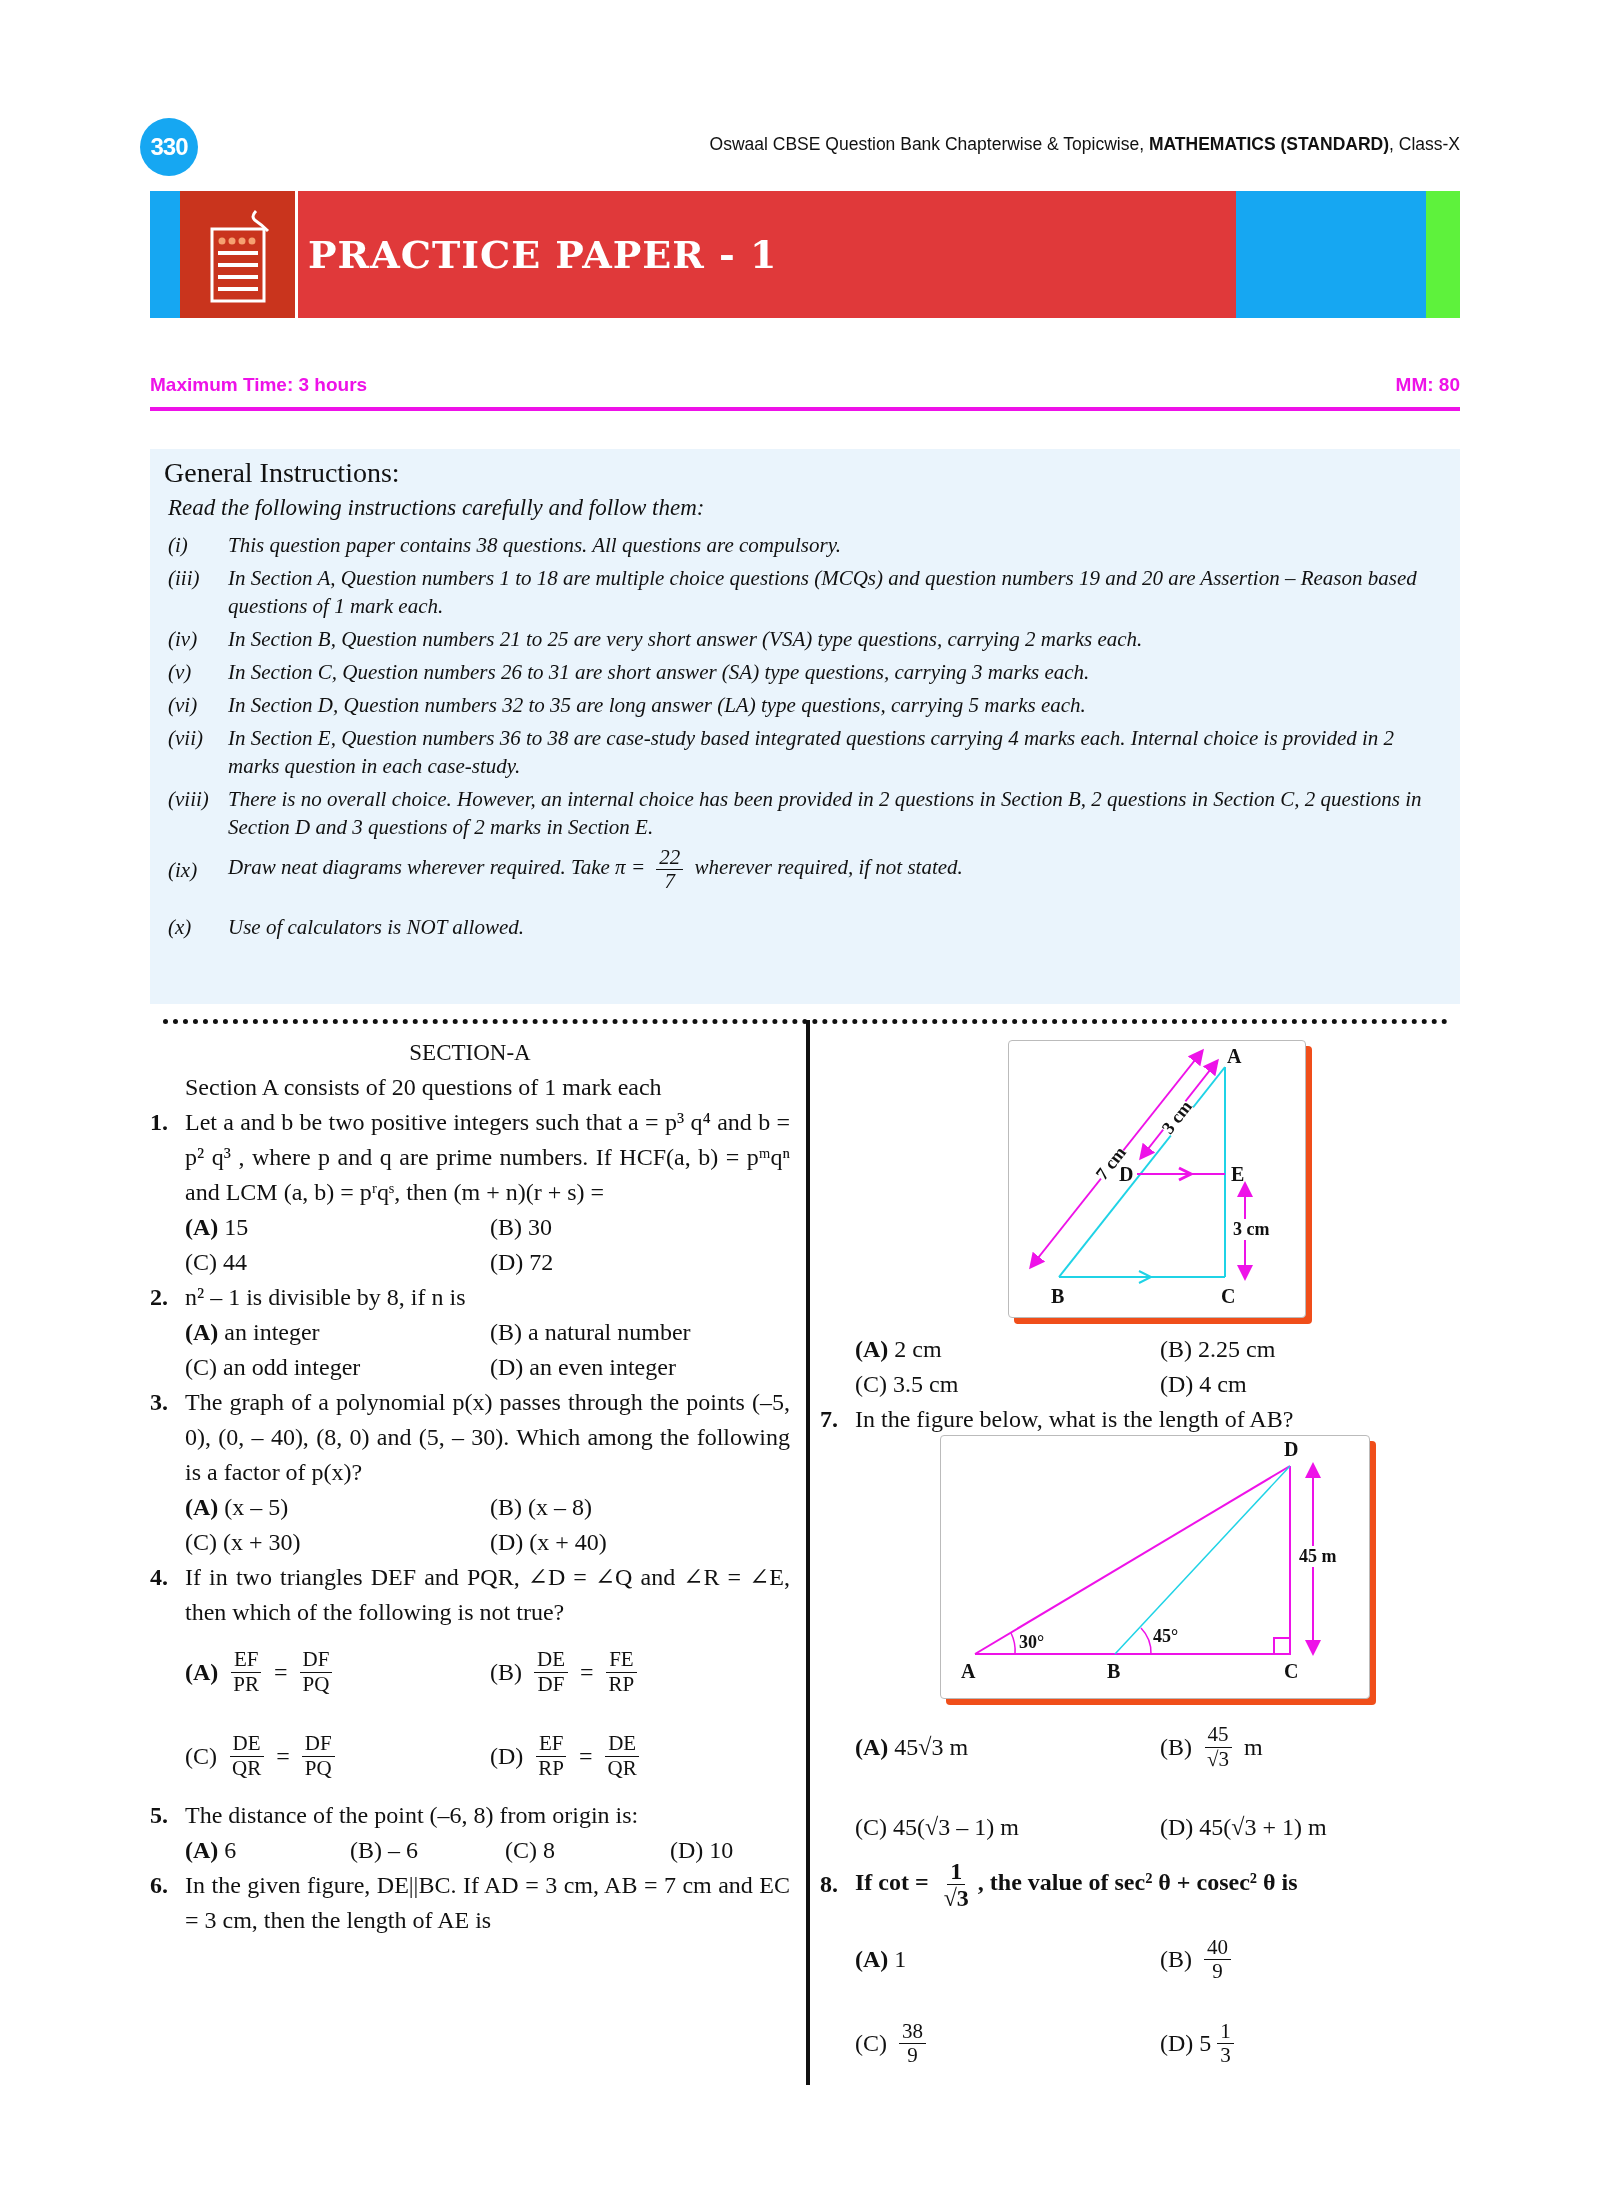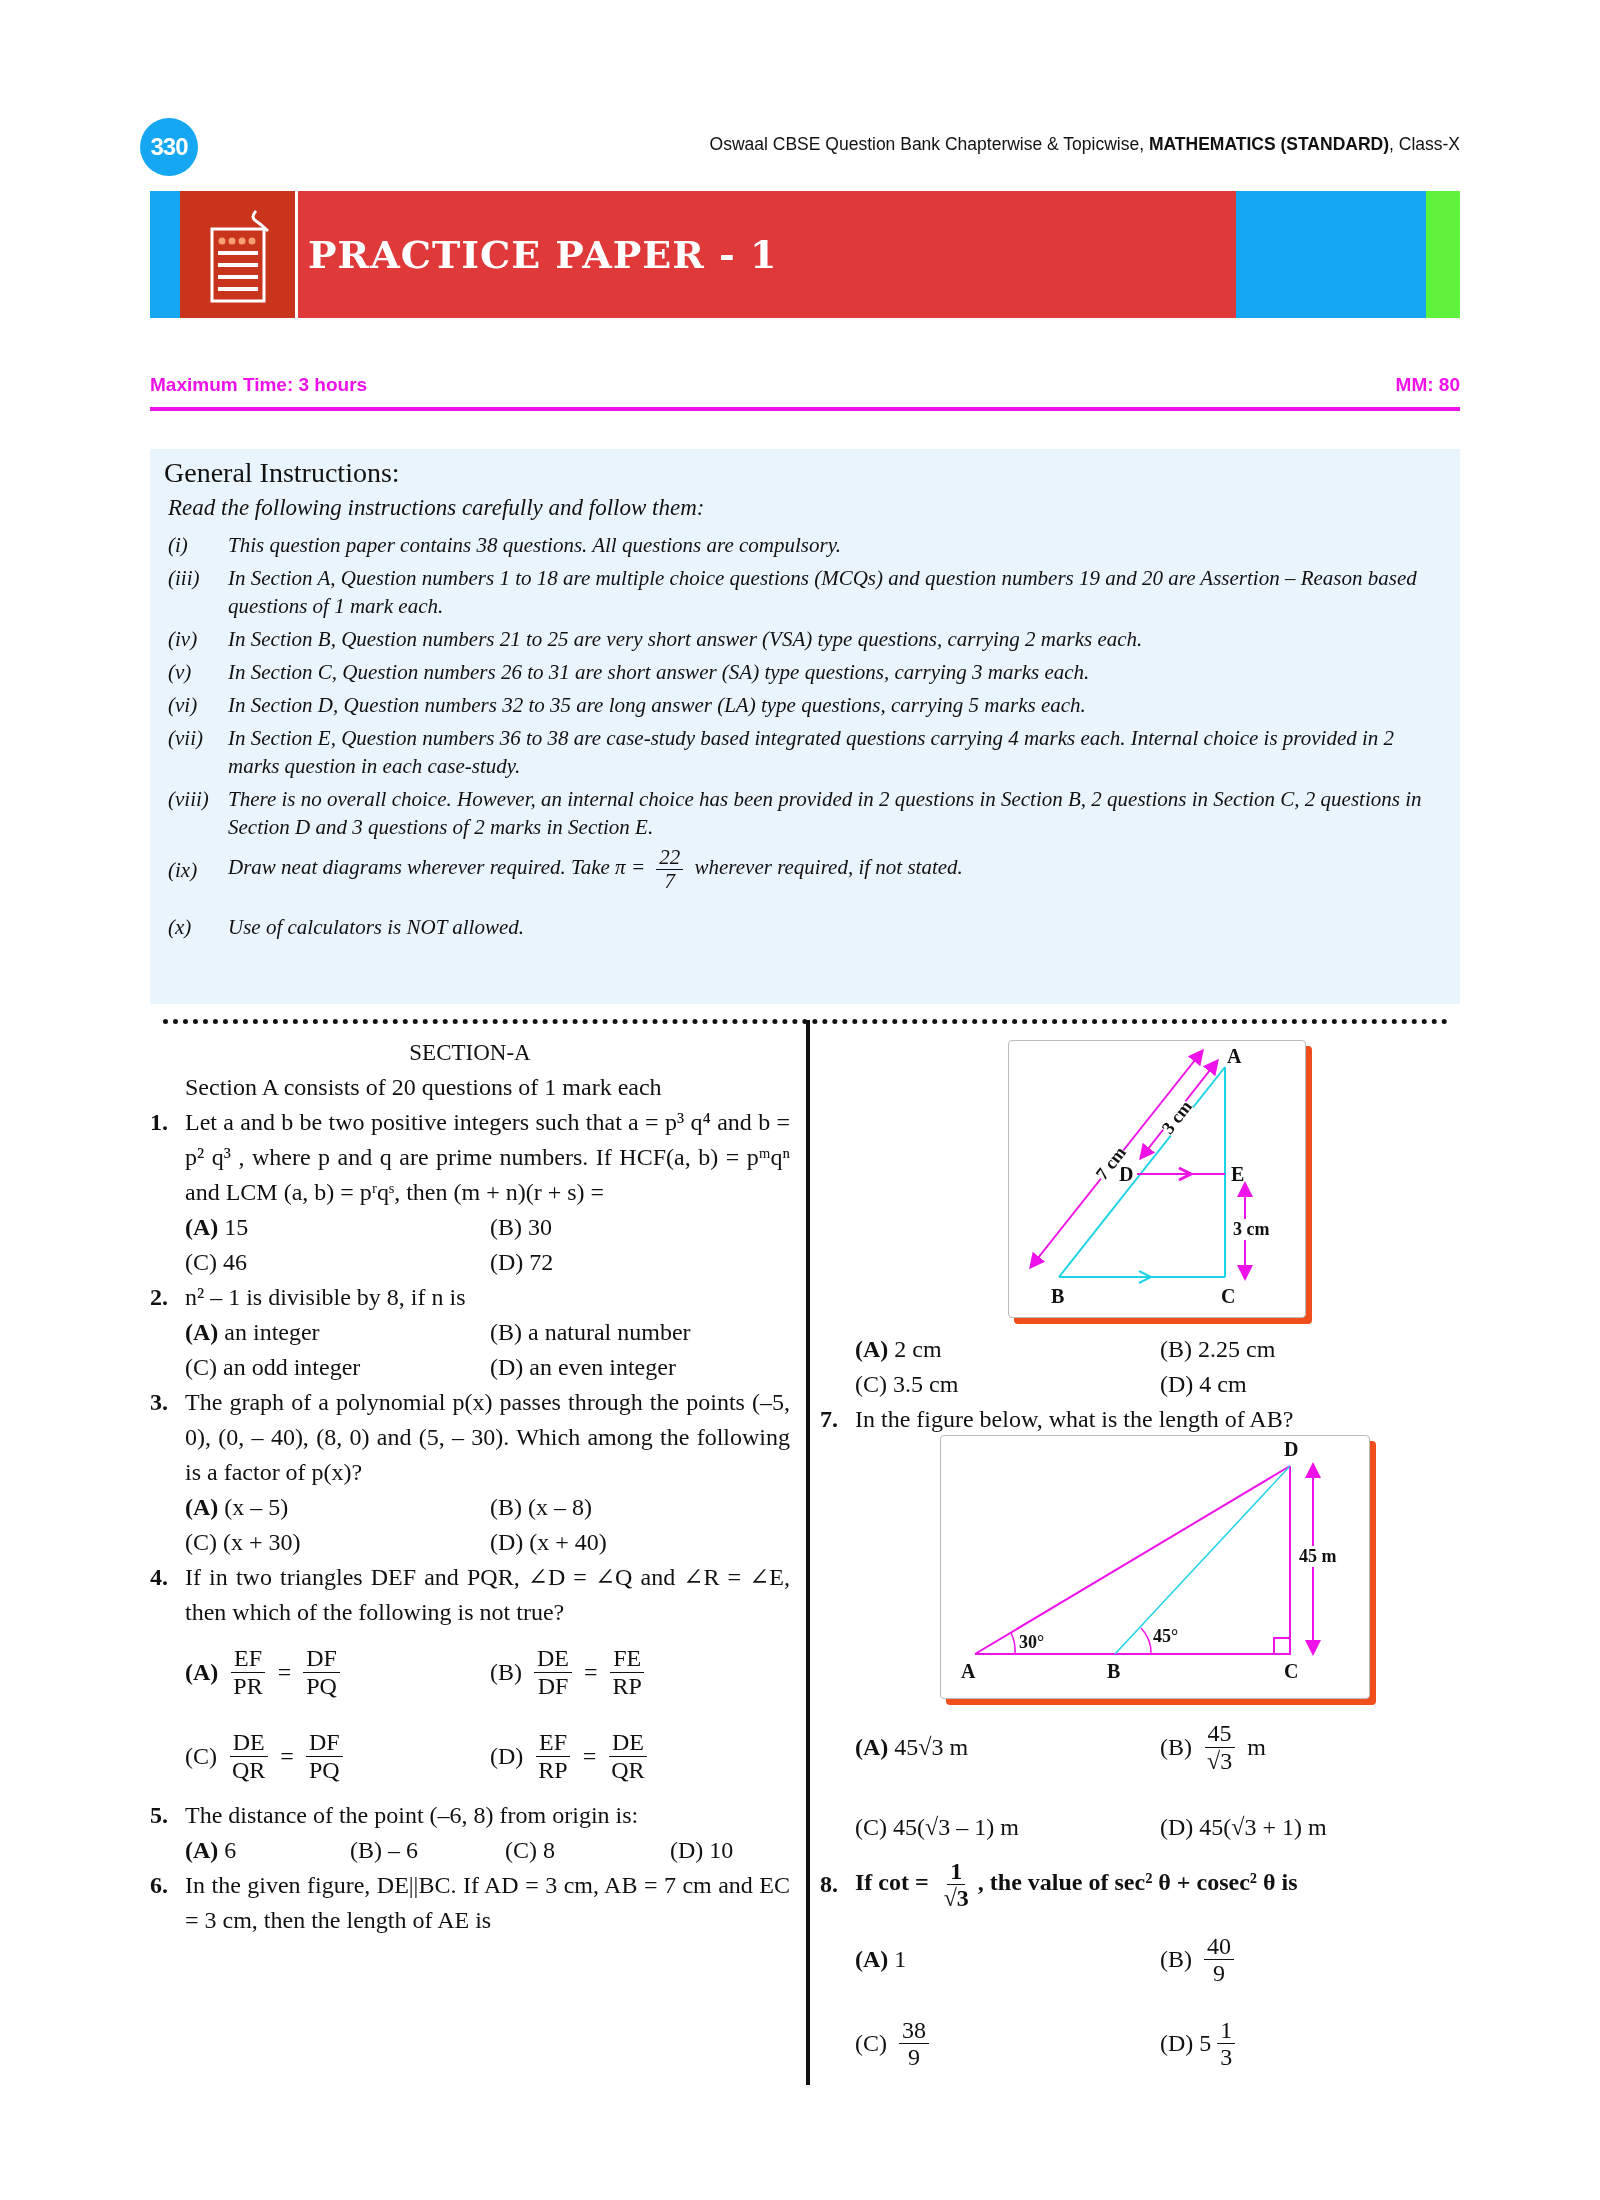--- a/index.html
+++ b/index.html
@@ -34,21 +34,21 @@
   .sec-title{text-align:center;font-size:23px;}
   .sec-sub{padding-left:35px;font-size:24px;}
   .q{display:flex;}
   .q .qn{width:35px;flex:none;font-weight:bold;}
   .q .qt{flex:1;text-align:justify;}
   .opts{display:grid;grid-template-columns:305px 1fr;padding-left:35px;}
   .opts4{display:grid;grid-template-columns:165px 155px 165px 1fr;padding-left:35px;}
   .ol{font-weight:bold;}
   .fig{position:absolute;background:#fff;border:1px solid #bbb;border-radius:4px;box-shadow:6px 6px 0 #f04e1a;}
   .fracopt{display:flex;align-items:center;gap:6px;height:84px;}
-  .fracopt .frac{font-size:24px;}
+  .fracopt .frac{font-size:21px;}
 </style>
 </head>
 <body>
 
 <div class="abs pgnum">330</div>
 <div class="abs runhead">
   <span>Oswaal CBSE Question Bank Chapterwise &amp; Topicwise, </span><b>MATHEMATICS (STANDARD)</b><span>, Class-X</span>
 </div>
 
 <div class="abs banner">
@@ -137,21 +137,21 @@
   <div class="sec-title">SECTION-A</div>
   <div class="sec-sub">Section A consists of 20 questions of 1 mark each</div>
 
   <div class="q">
       <span class="qn">1.</span>
       <span class="qt">Let a and b be two positive integers such that a = p³ q⁴ and b = p² q³ , where p and q are prime numbers. If HCF(a, b) = pᵐqⁿ and LCM (a, b) = pʳqˢ, then (m + n)(r + s) =</span>
     </div>
   <div class="opts">
     <div><span class="ol">(A)</span> <span>15</span></div>
     <div><span>(B)</span> <span>30</span></div>
-    <div><span>(C)</span> <span>46</span></div>
+    <div><span>(C)</span> <span>44</span></div>
     <div><span>(D)</span> <span>72</span></div>
   </div>
 
   <div class="q">
       <span class="qn">2.</span>
       <span class="qt">n² – 1 is divisible by 8, if n is</span>
     </div>
   <div class="opts">
     <div><span class="ol">(A)</span> <span>an integer</span></div>
     <div><span>(B)</span> <span>a natural number</span></div>

